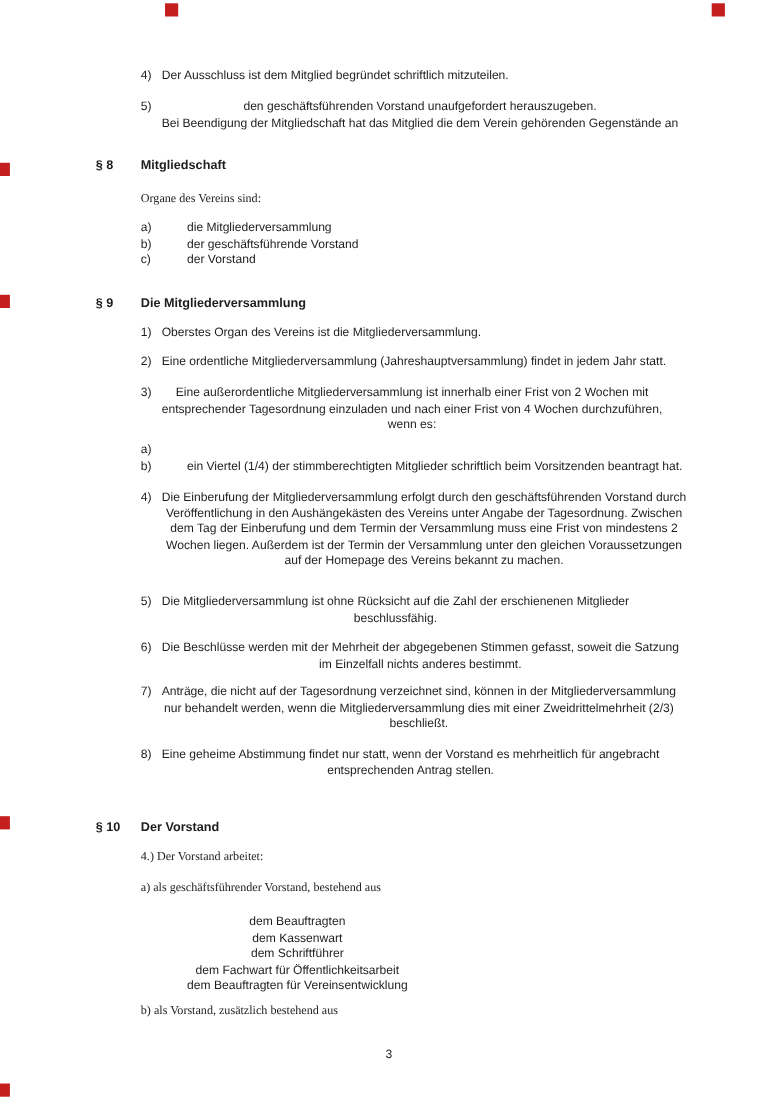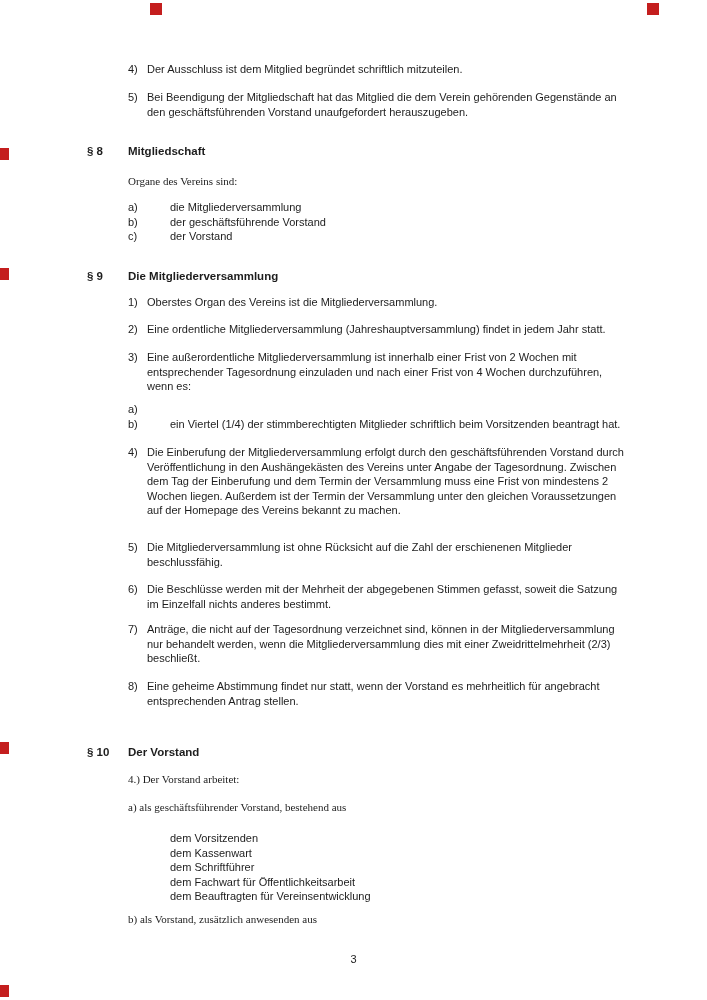--- a/index.html
+++ b/index.html
@@ -14,21 +14,21 @@
     font-size: 11px;
     line-height: 14.5px;
     color: #1d1d1d;
   }
   
   .head { position: absolute; left: 87px; display: flex; font-weight: 700; font-size: 11.5px; white-space: pre; }
   .head .ref { width: 41px; flex: none; }
   
   .item { position: absolute; left: 128px; display: flex; }
   .item .no { width: 19px; flex: none; }
-  .ln { white-space: pre; }
+  .ln { white-space: pre; text-align: center; }
   
   .sublist { position: absolute; left: 128px; }
   .subrow { display: flex; }
   .subrow .key { width: 42px; flex: none; }
   
   .plain { position: absolute; left: 128px; white-space: pre; font-family: Liberation Serif, serif; }
   .vlist { position: absolute; left: 170px; }
   .pageno { position: absolute; left: 0; width: 100%; text-align: center; }
   .red-mark { position: absolute; }
 </style>
@@ -39,22 +39,22 @@
 
   <div class="item" style="top:62px">
     <span class="no">4)</span>
     <div>
       <div class="ln">Der Ausschluss ist dem Mitglied begründet schriftlich mitzuteilen.</div>
     </div>
   </div>
   <div class="item" style="top:90px">
     <span class="no">5)</span>
     <div>
+      <div class="ln">den geschäftsführenden Vorstand unaufgefordert herauszugeben.</div>
       <div class="ln">Bei Beendigung der Mitgliedschaft hat das Mitglied die dem Verein gehörenden Gegenstände an</div>
-      <div class="ln">den geschäftsführenden Vorstand unaufgefordert herauszugeben.</div>
     </div>
   </div>
 
   <div class="head" style="top:144px">
     <span class="ref">§ 8</span>
     <span>Mitgliedschaft</span>
   </div>
   <div class="plain" style="top:174px">Organe des Vereins sind:</div>
   <div class="sublist" style="top:200px">
     <div class="subrow">
@@ -153,27 +153,27 @@
     </div>
   </div>
 
   <div class="head" style="top:745px">
     <span class="ref">§ 10</span>
     <span>Der Vorstand</span>
   </div>
   <div class="plain" style="top:772px">4.) Der Vorstand arbeitet:</div>
   <div class="plain" style="top:800px">a) als geschäftsführender Vorstand, bestehend aus</div>
   <div class="vlist" style="top:831px">
-    <div class="ln">dem Vorsitzenden</div>
+    <div class="ln">dem Beauftragten</div>
     <div class="ln">dem Kassenwart</div>
     <div class="ln">dem Schriftführer</div>
     <div class="ln">dem Fachwart für Öffentlichkeitsarbeit</div>
     <div class="ln">dem Beauftragten für Vereinsentwicklung</div>
   </div>
-  <div class="plain" style="top:912px">b) als Vorstand, zusätzlich anwesenden aus</div>
+  <div class="plain" style="top:912px">b) als Vorstand, zusätzlich bestehend aus</div>
 
   <div class="pageno" style="top:952px">3</div>
 
 <div class="red-mark" style="left: 150px; top: 3px; width: 12px; height: 12px; background: rgb(196, 30, 30);"></div>
     <div class="red-mark" style="left: 647px; top: 3px; width: 12px; height: 12px; background: rgb(196, 30, 30);"></div>
     <div class="red-mark" style="left: 0px; top: 148px; width: 9px; height: 12px; background: rgb(196, 30, 30);"></div>
     <div class="red-mark" style="left: 0px; top: 268px; width: 9px; height: 12px; background: rgb(196, 30, 30);"></div>
     <div class="red-mark" style="left: 0px; top: 742px; width: 9px; height: 12px; background: rgb(196, 30, 30);"></div>
     <div class="red-mark" style="left: 0px; top: 985px; width: 9px; height: 12px; background: rgb(196, 30, 30);"></div>
   </div>

